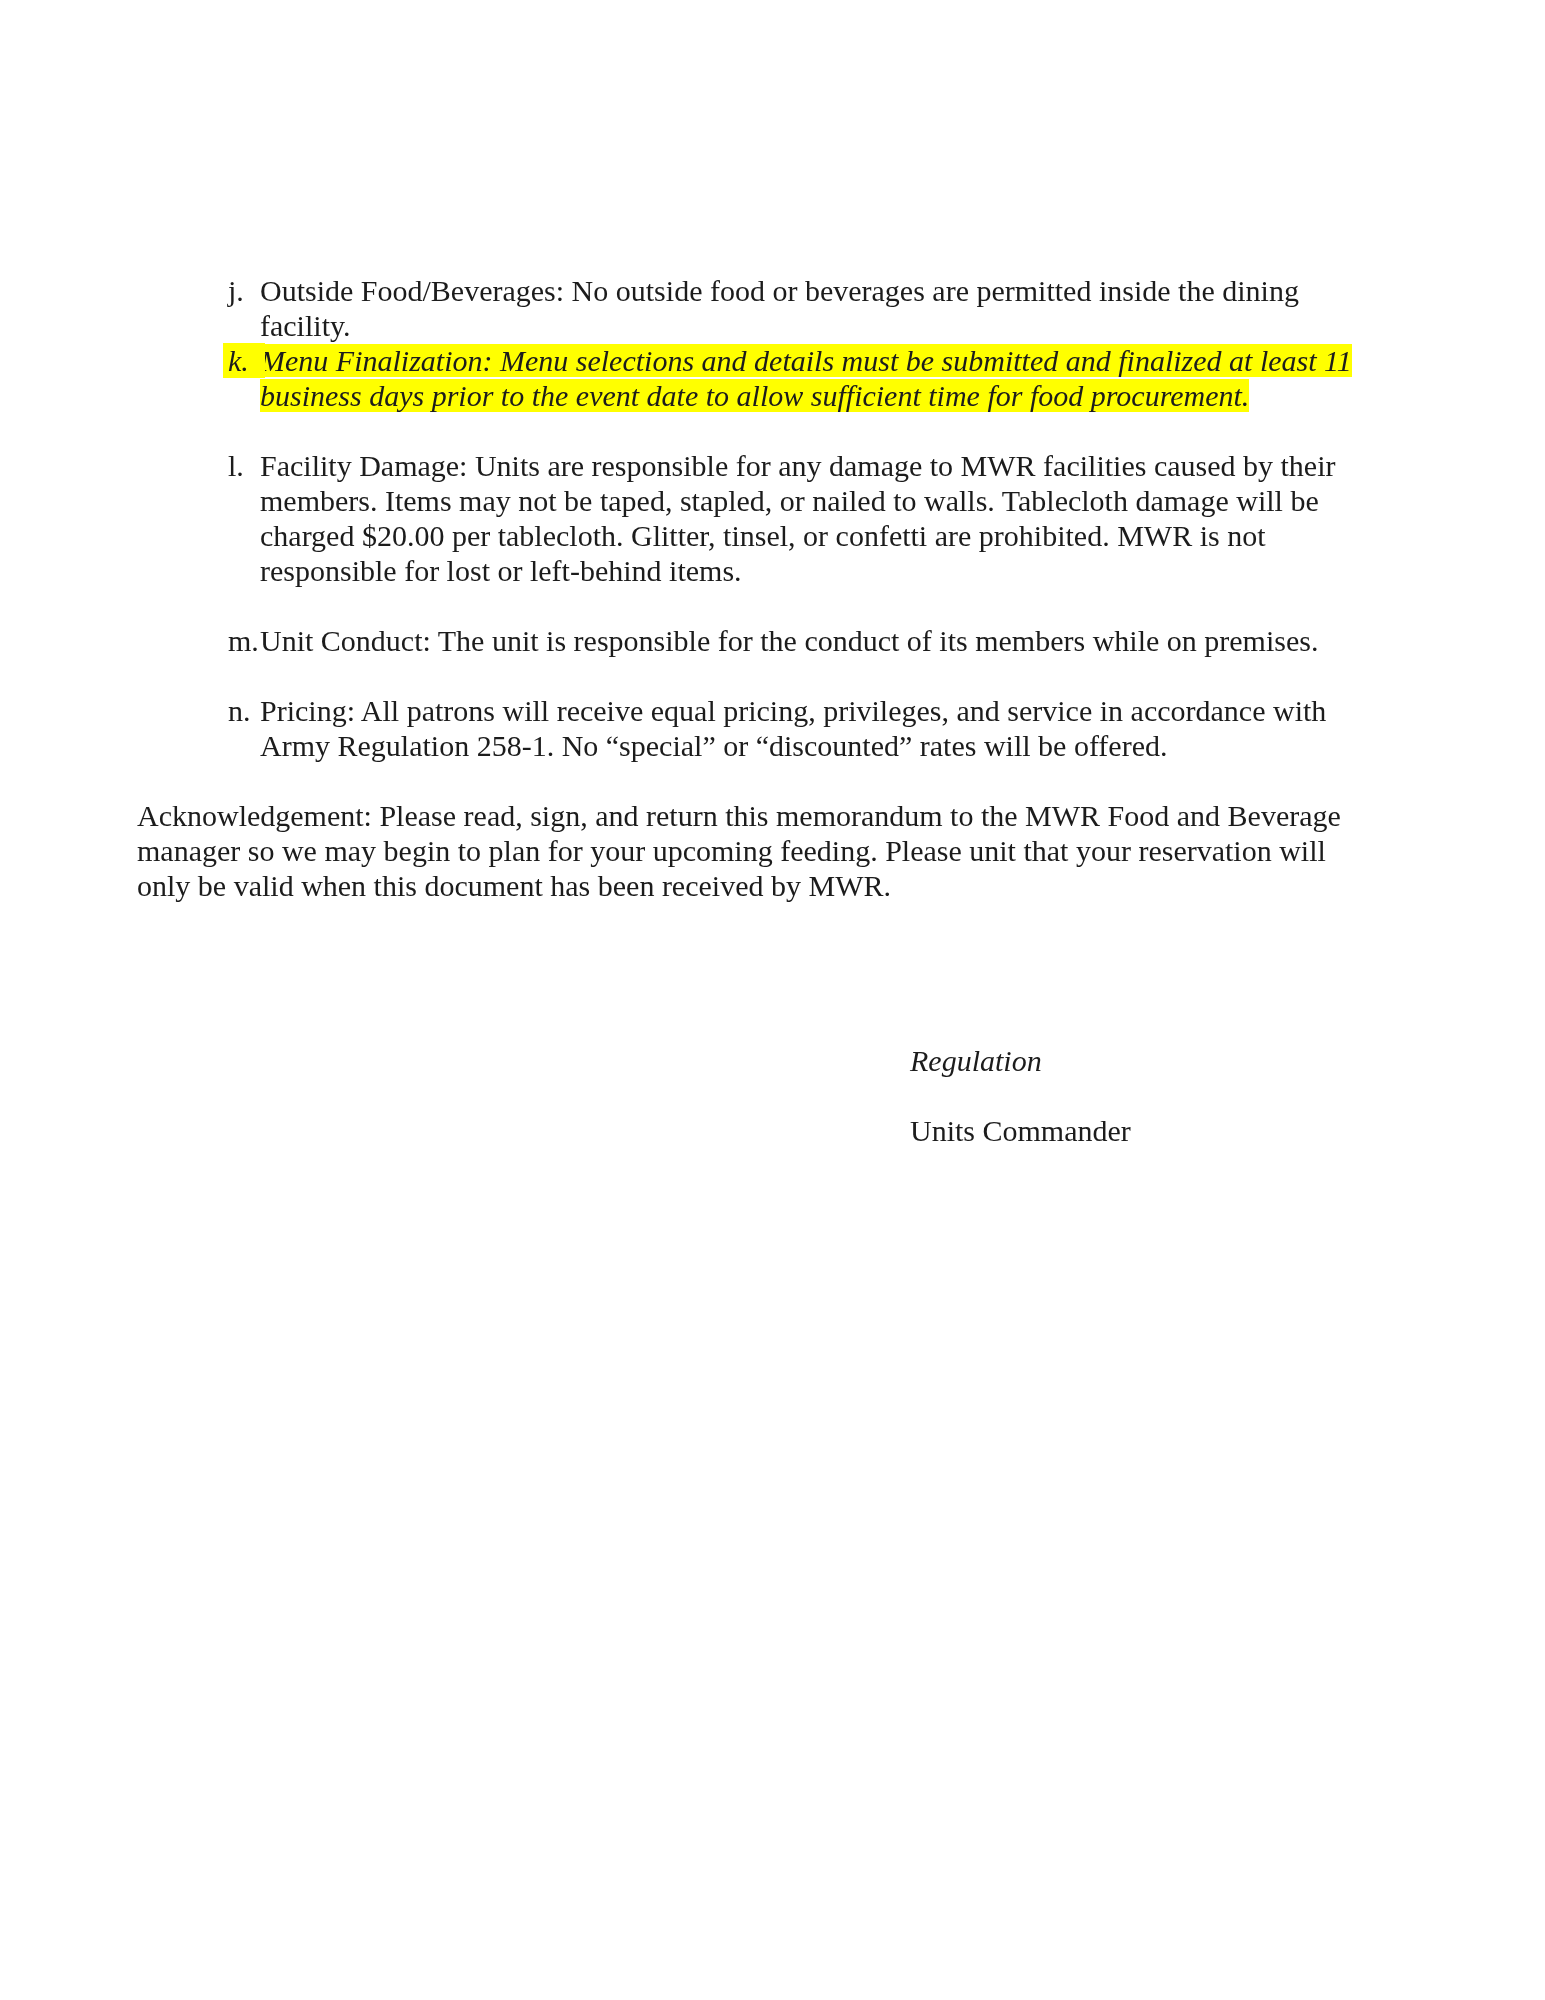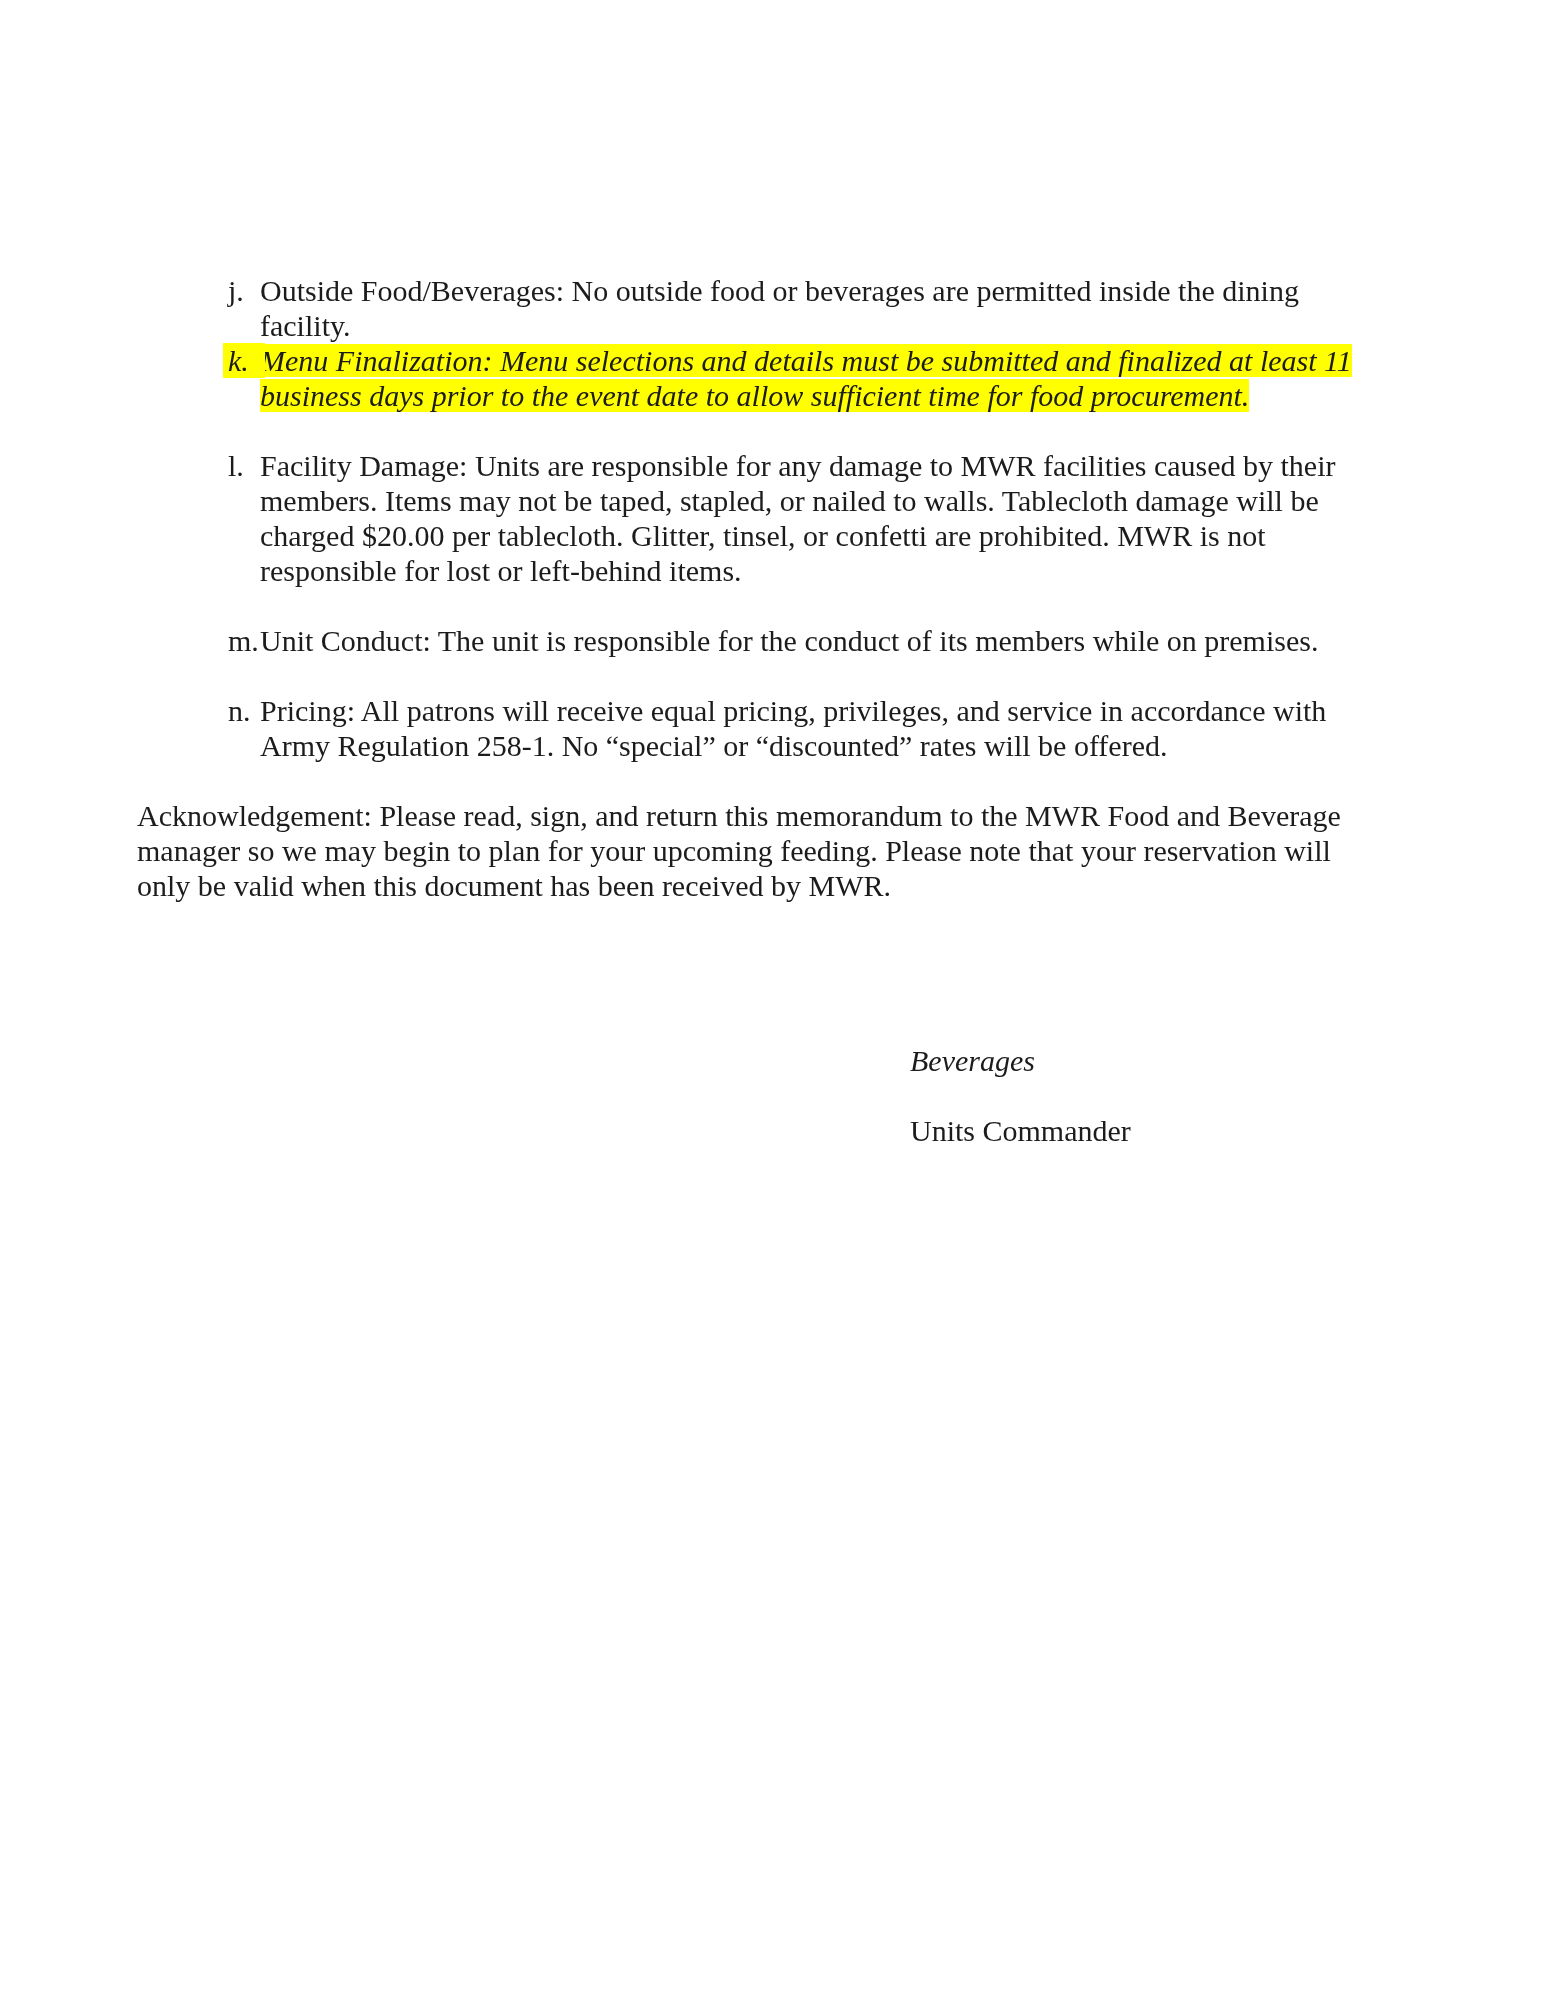--- a/index.html
+++ b/index.html
@@ -75,21 +75,21 @@
     <div class="li spaced">
       <span class="marker">m.</span>
       <span>Unit Conduct: The unit is responsible for the conduct of its members while on premises.</span>
     </div>
 
     <div class="li spaced">
       <span class="marker">n.</span>
       <span>Pricing: All patrons will receive equal pricing, privileges, and service in accordance with Army Regulation 258-1. No “special” or “discounted” rates will be offered.</span>
     </div>
 
-    <div class="para spaced">Acknowledgement: Please read, sign, and return this memorandum to the MWR Food and Beverage manager so we may begin to plan for your upcoming feeding. Please note that your reservation will only be valid when this document has been received by MWR.</div>
+    <div class="para spaced">Acknowledgement: Please read, sign, and return this memorandum to the MWR Food and Beverage manager so we may begin to plan for your upcoming feeding. Please unit that your reservation will only be valid when this document has been received by MWR.</div>
 
     <div class="sig-block">
-      <div class="sig-label">Beverages</div>
+      <div class="sig-label">Regulation</div>
       <div class="sig-title">Units Commander</div>
     </div>
 
   </div>
 </div>
 
 </body></html>

